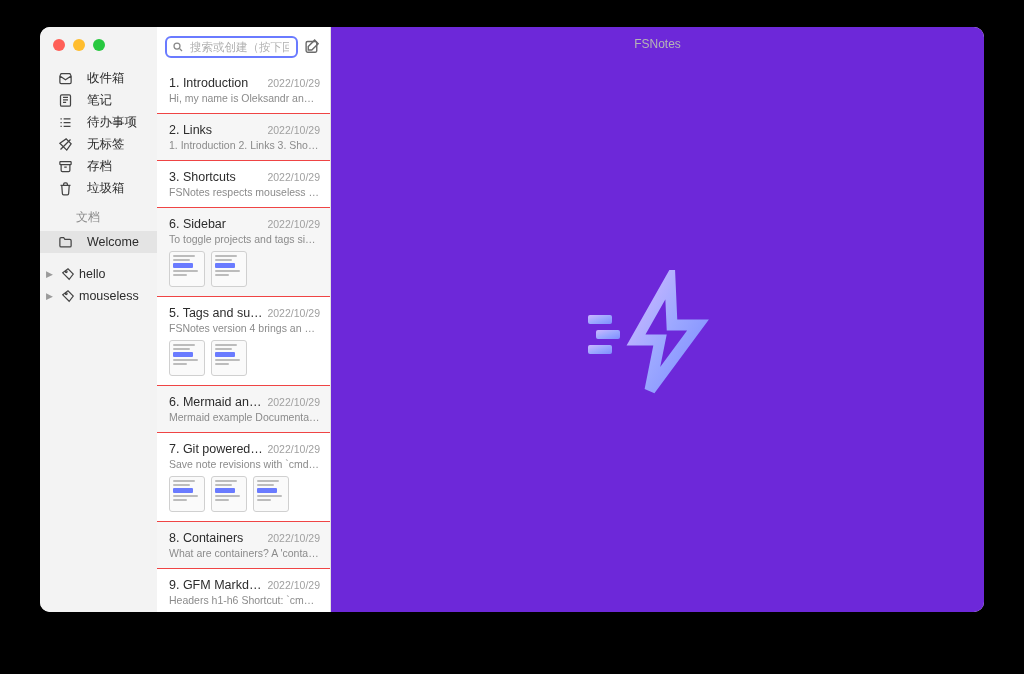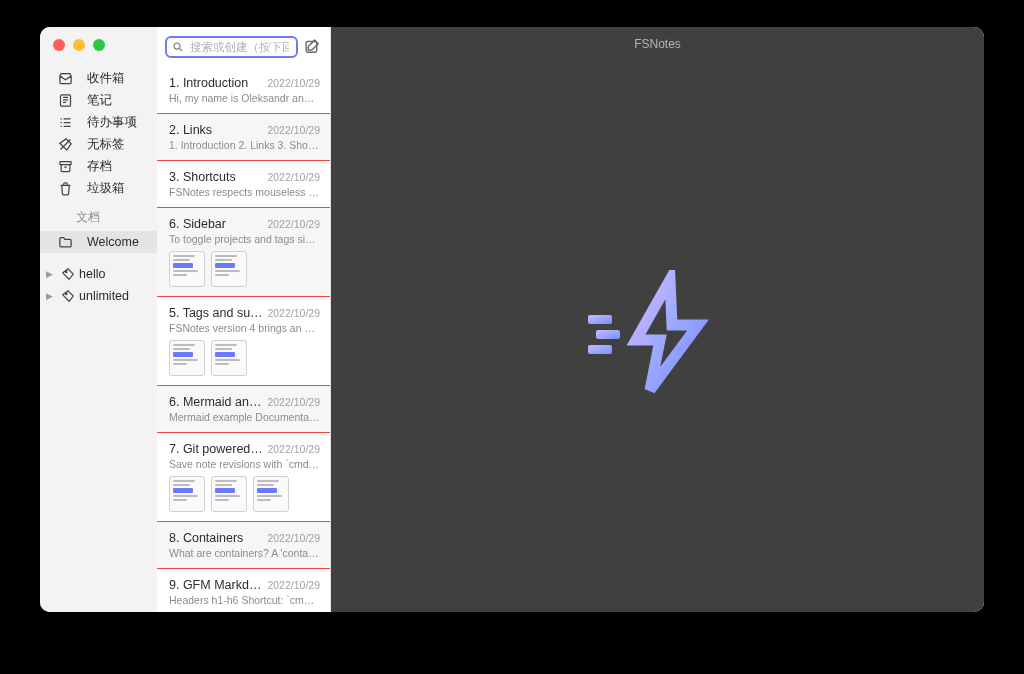--- a/index.html
+++ b/index.html
@@ -166,21 +166,21 @@
     display: flex; flex-direction: column;
     padding: 3px;
     gap: 2px;
   }
   .thumb .l { height: 2px; background: #bcbcbc; border-radius: 1px; }
   .thumb .b { height: 5px; background: #6a7bff; border-radius: 1px; }
   
   .main {
     flex: 1;
     display: flex; flex-direction: column;
-    background: #404040;
+    background: #6d28d9;
   }
   .main-title {
     text-align: center;
     font-size: 12px;
     color: #b5b5b5;
     padding-top: 10px;
     height: 30px;
   }
   .logo-area {
     flex: 1;
@@ -278,21 +278,21 @@
       <span>hello</span>
     </div>
     <div class="side-tag">
       <span class="chev">▶</span>
       <span class="side-icon">
         <svg width="14" height="14" viewBox="0 0 24 24" fill="none" stroke="currentColor" stroke-width="2">
             <path d="M3 10l9-7 9 9-7 9z"></path>
             <circle cx="9" cy="8" r="1.5"></circle>
           </svg>
       </span>
-      <span>unlimited</span>
+      <span>mouseless</span>
     </div>
   </div>
 
   <div class="notelist">
     <div class="searchbar">
       <div class="search">
         <span>
           <svg width="12" height="12" viewBox="0 0 24 24" fill="none" stroke="#888" stroke-width="2.5">
               <circle cx="10" cy="10" r="6"></circle>
               <path d="M20 20l-5-5"></path>

